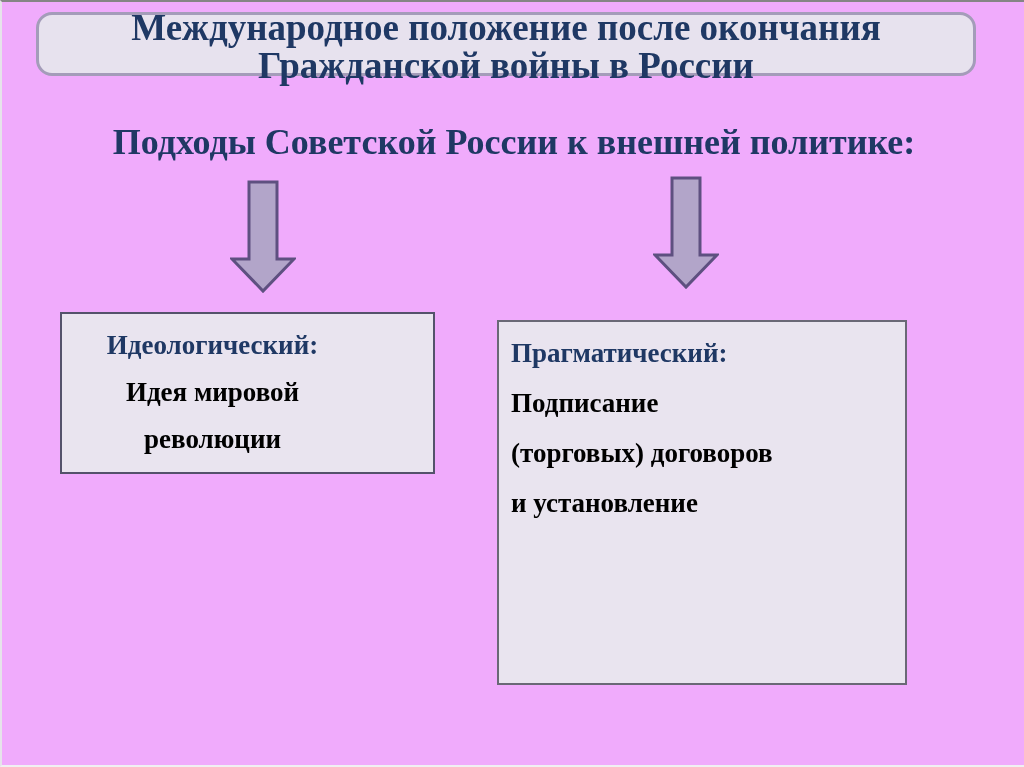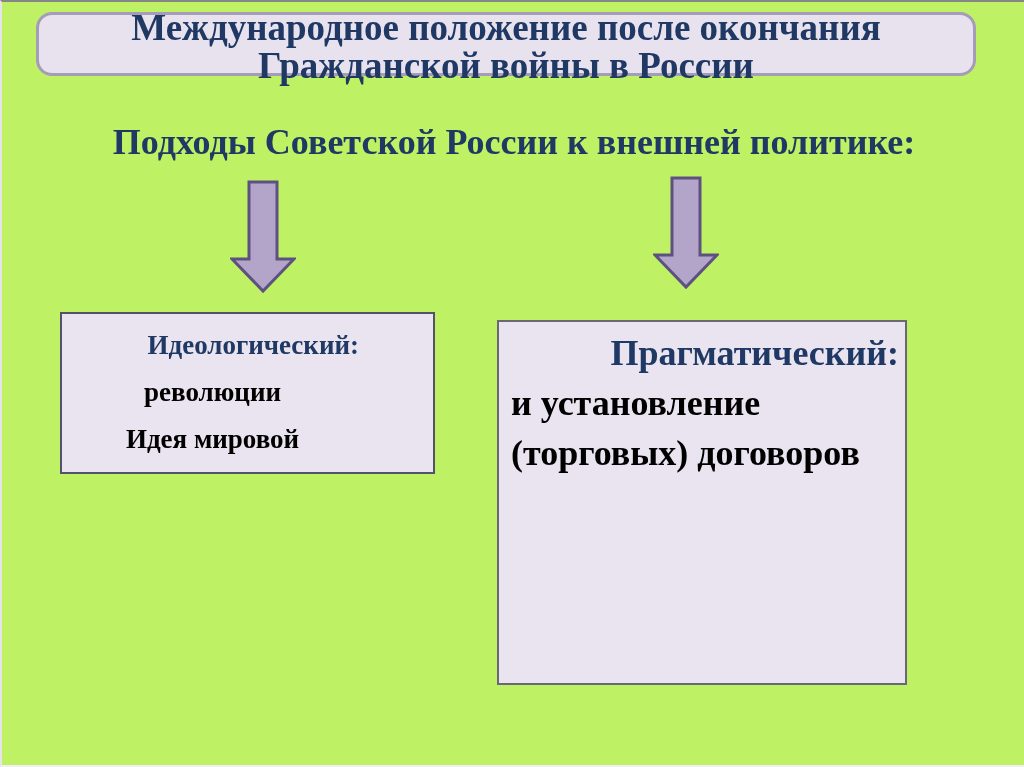--- a/index.html
+++ b/index.html
@@ -5,21 +5,21 @@
   html, body {
     margin: 0;
     padding: 0;
     background: #ffffff;
     font-family: "Liberation Serif", "DejaVu Serif", serif;
   }
   .slide {
     position: relative;
     width: 1024px;
     height: 767px;
-    background: #bef264;
+    background: #f0abfc;
     overflow: hidden;
     box-sizing: border-box;
     border-top: 2px solid #858585;
     border-left: 2px solid #e6e3ea;
     border-bottom: 2px solid #f0f0f2;
   }
 
   
   .title-box {
     position: absolute;
@@ -84,24 +84,24 @@
     line-height: 47px;
   }
   .panel-right {
     left: 495px;
     top: 318px;
     width: 410px;
     height: 365px;
     border: 2px solid #6a6876;
     padding: 6px 6px 0 12px;
     text-align: left;
-    font-size: 36px;
+    font-size: 27px;
     line-height: 50px;
   }
-  .panel-heading { color: #1f3864; text-align: right; }
+  .panel-heading { color: #1f3864; }
   .panel-line { color: #000000; }
 </style>
 </head>
 <body>
 
 <div class="slide">
 
   <div class="title-box"></div>
 
   <div class="title-text">
@@ -114,23 +114,24 @@
   <svg class="arrow arrow-left" viewBox="0 0 66 114">
     <polygon points="19,2 47,2 47,79 64,79 33,111 2,79 19,79" stroke="#5E5080" stroke-width="3" stroke-linejoin="miter" fill="#B2A5C9"></polygon>
   </svg>
 
   <svg class="arrow arrow-right" viewBox="0 0 66 114">
     <polygon points="19,2 47,2 47,79 64,79 33,111 2,79 19,79" stroke="#5E5080" stroke-width="3" stroke-linejoin="miter" fill="#B2A5C9"></polygon>
   </svg>
 
   <div class="panel panel-left">
     <div class="panel-heading">Идеологический:</div>
+    <div class="panel-line">Идея мировой</div>
     <div class="panel-line">революции</div>
-    <div class="panel-line">Идея мировой</div>
   </div>
 
   <div class="panel panel-right">
     <div class="panel-heading">Прагматический:</div>
+    <div class="panel-line">Подписание</div>
+    <div class="panel-line">(торговых) договоров</div>
     <div class="panel-line">и установление</div>
-    <div class="panel-line">(торговых) договоров</div>
   </div>
 
 </div>
 
 </body></html>

